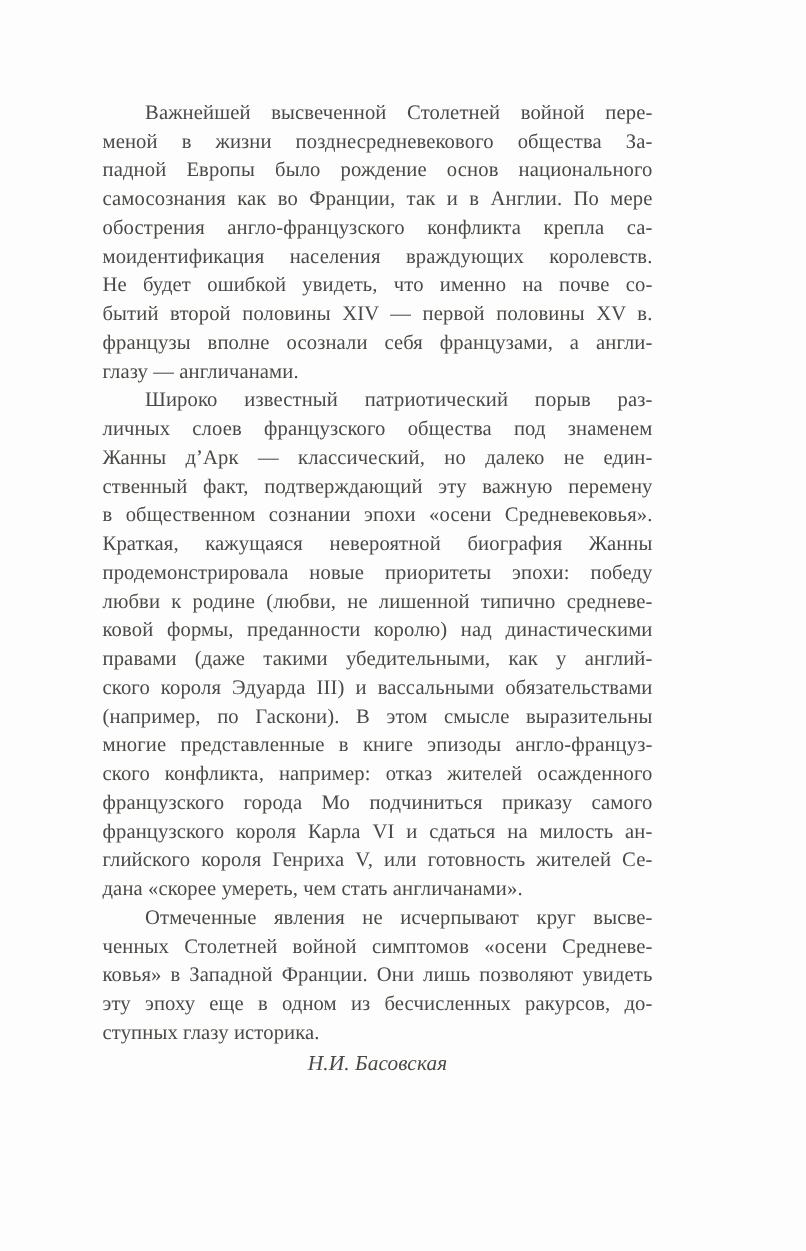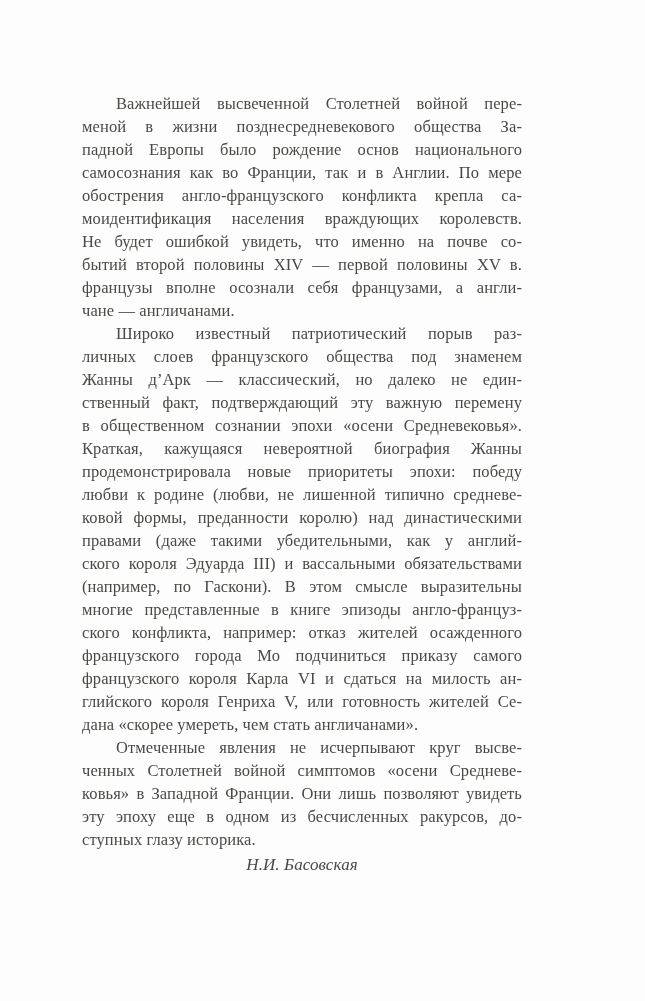--- a/index.html
+++ b/index.html
@@ -11,21 +11,21 @@
     position: relative;
     width: 645px;
     height: 1001px;
     background: #fdfdfd;
     overflow: hidden;
     font-family: "Liberation Serif", "DejaVu Serif", serif;
   }
   .text-block {
     position: absolute;
     left: 82px;
-    top: 92px;
+    top: 78px;
     width: 440px;
     font-size: 16.5px;
     line-height: 23px;
     color: #4b4945;
     letter-spacing: 0.1px;
   }
   .paragraph {
     margin: 0;
   }
   .line {
@@ -58,21 +58,21 @@
         <div class="paragraph">
           <div class="line first">Важнейшей высвеченной Столетней войной пере-</div>
           <div class="line">меной в жизни позднесредневекового общества За-</div>
           <div class="line">падной Европы было рождение основ национального</div>
           <div class="line">самосознания как во Франции, так и в Англии. По мере</div>
           <div class="line">обострения англо-французского конфликта крепла са-</div>
           <div class="line">моидентификация населения враждующих королевств.</div>
           <div class="line">Не будет ошибкой увидеть, что именно на почве со-</div>
           <div class="line">бытий второй половины XIV — первой половины XV в.</div>
           <div class="line">французы вполне осознали себя французами, а англи-</div>
-          <div class="line last">чане — англичанами.</div>
+          <div class="line last">глазу — англичанами.</div>
         </div>
         <div class="paragraph">
           <div class="line first">Широко известный патриотический порыв раз-</div>
           <div class="line">личных слоев французского общества под знаменем</div>
           <div class="line">Жанны д’Арк — классический, но далеко не един-</div>
           <div class="line">ственный факт, подтверждающий эту важную перемену</div>
           <div class="line">в общественном сознании эпохи «осени Средневековья».</div>
           <div class="line">Краткая, кажущаяся невероятной биография Жанны</div>
           <div class="line">продемонстрировала новые приоритеты эпохи: победу</div>
           <div class="line">любви к родине (любви, не лишенной типично средневе-</div>

